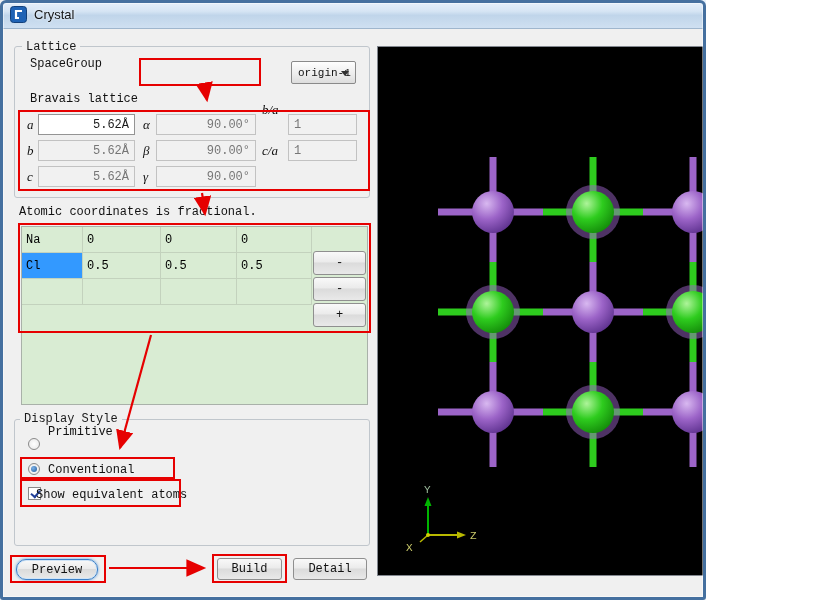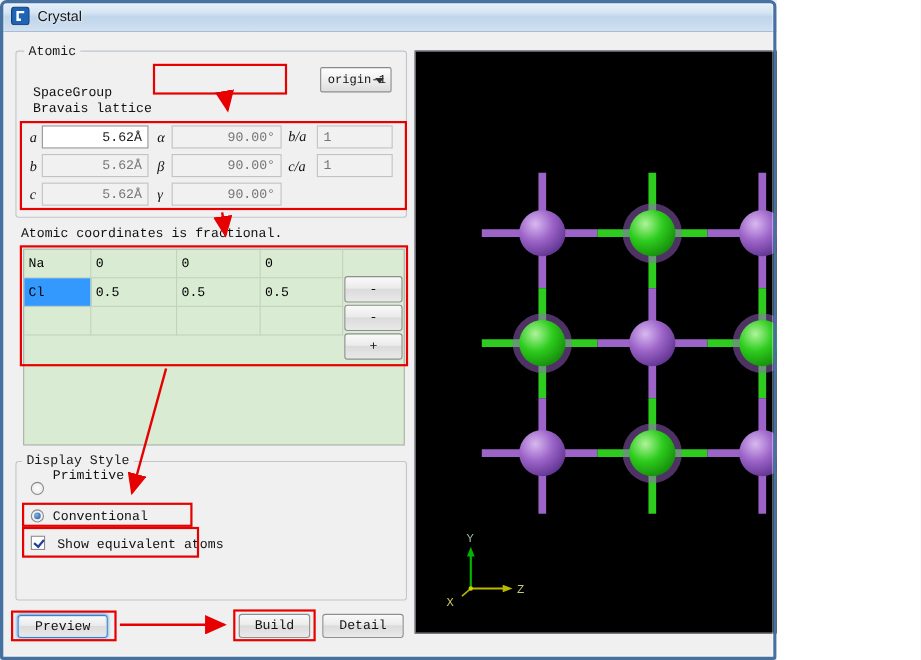--- a/index.html
+++ b/index.html
@@ -45,21 +45,21 @@
   .tcell { border-right:1px solid #c3d2bd; border-bottom:1px solid #c3d2bd; font-size:12px;
            padding:0 4px; display:flex; align-items:center; height:26px; overflow:hidden; }
   .thead .tcell { background:#f8f8f8; border-right-color:#d8d8d8; border-bottom-color:#bdbdbd; height:24px; color:#111; }
   .thead .tcell.c-el { font-weight:bold; }
   .c-el { width:61px; } .c-p1 { width:78px; } .c-p2 { width:76px; } .c-p3 { width:75px; }
   .tcell.selected { background:#3399ff; color:#000000; }
 
   .btn { position:absolute; background:linear-gradient(#f9f9f9,#ebebeb 45%,#dbdbdb 50%,#e9e9e9);
          border:1px solid #8f8f8f; border-radius:3px; font-size:12px; color:#111; font-family:"Liberation Mono", monospace;
          display:flex; align-items:center; justify-content:center; cursor:pointer; }
-  .btn.focus { border-color:#3c80c8; box-shadow:0 0 3px rgba(70,145,220,.9), inset 0 0 0 1px #cfe4f7; }
+  .btn.focus { border-color:#3c80c8; box-shadow:0 0 3px rgba(70,145,220,.9), inset 0 0 0 1px #cfe4f7;border-radius:10px; }
 
   .radio { position:absolute; width:12px; height:12px; border-radius:50%; border:1px solid #8a8a8a;
            background:radial-gradient(#ffffff,#e6e6e6); cursor:pointer; }
   .radio.checked::after { content:""; position:absolute; left:2px; top:2px; width:6px; height:6px; border-radius:50%;
            background:radial-gradient(circle at 35% 35%, #7db2e8, #1e5799); }
   .checkbox { position:absolute; width:13px; height:13px; border:1px solid #8a8a8a; background:#ffffff; cursor:pointer; }
   .checkbox.checked::after { content:""; position:absolute; left:2px; top:2px; width:7px; height:4px;
            border-left:2px solid #21409a; border-bottom:2px solid #21409a; transform:rotate(-50deg); }
 
   .viewport { position:absolute; left:377px; top:46px; width:444px; height:530px; background:#000; border:1px solid #82878f; }
@@ -77,35 +77,35 @@
       <rect x="0.5" y="0.5" width="16" height="16" rx="3" fill="#1f63b5" stroke="#13407a"></rect>
       <path d="M12 5 H6 V12 H9" stroke="#ffffff" stroke-width="2.2" fill="none"></path>
     </svg>
     <span class="title">Crystal</span>
   </div>
   <div class="close-btn">
       <span>✕</span>
     </div>
 
   <div class="groupbox" style="left:14px; top:46px; width:356px; height:152px;"></div>
-  <span class="group-label" style="left:22px; top:40px;">Atomic</span>
-
-  <span class="label" style="left:30px; top:77px;">SpaceGroup</span>
+  <span class="group-label" style="left:22px; top:40px;">Lattice</span>
+
+  <span class="label" style="left:30px; top:57px;">SpaceGroup</span>
   <div class="combo" style="left:291px; top:61px; width:65px; height:23px;">
     <span>origin-1</span>
     <span class="arrow"></span>
   </div>
 
   <span class="label" style="left:30px; top:92px;">Bravais lattice</span>
 
   <span class="sym" style="left:27px; top:117px;">a</span>
   <div class="field" style="left:38px; top:114px; width:97px; height:21px;">5.62Å</div>
   <span class="sym" style="left:143px; top:117px;">α</span>
   <div class="field disabled" style="left:156px; top:114px; width:100px; height:21px;">90.00°</div>
-  <span class="sym" style="left:262px; top:116px;">b/a</span>
+  <span class="sym" style="left:262px; top:102px;">b/a</span>
   <div class="field disabled left" style="left:288px; top:114px; width:69px; height:21px;">1</div>
 
   <span class="sym" style="left:27px; top:143px;">b</span>
   <div class="field disabled" style="left:38px; top:140px; width:97px; height:21px;">5.62Å</div>
   <span class="sym" style="left:143px; top:143px;">β</span>
   <div class="field disabled" style="left:156px; top:140px; width:100px; height:21px;">90.00°</div>
   <span class="sym" style="left:262px; top:143px;">c/a</span>
   <div class="field disabled left" style="left:288px; top:140px; width:69px; height:21px;">1</div>
 
   <span class="sym" style="left:27px; top:169px;">c</span>
@@ -142,21 +142,21 @@
   <div class="groupbox" style="left:14px; top:419px; width:356px; height:127px;"></div>
   <span class="group-label" style="left:20px; top:412px;">Display Style</span>
 
   <span class="radio" style="left:28px; top:438px;"></span>
   <span class="label" style="left:48px; top:425px;">Primitive</span>
 
   <span class="radio checked" style="left:28px; top:463px;"></span>
   <span class="label" style="left:48px; top:463px;">Conventional</span>
 
   <span class="checkbox checked" style="left:28px; top:487px;"></span>
-  <span class="label" style="left:52px; top:488px;">Show equivalent atoms</span>
+  <span class="label" style="left:36px; top:488px;">Show equivalent atoms</span>
 
   <div class="btn focus" style="left:16px; top:559px; width:82px; height:21px;">Preview</div>
   <div class="btn" style="left:217px; top:558px; width:65px; height:22px;">Build</div>
   <div class="btn" style="left:293px; top:558px; width:74px; height:22px;">Detail</div>
 
   <div class="viewport" style="background: rgb(0, 0, 0);">
     <svg id="crystal-svg" width="442" height="528" viewBox="0 0 442 528">
         <defs>
           <radialGradient id="grad-Na" cx="35%" cy="30%" r="75%">
             <stop offset="0%" stop-color="#d8b8f0"></stop>

